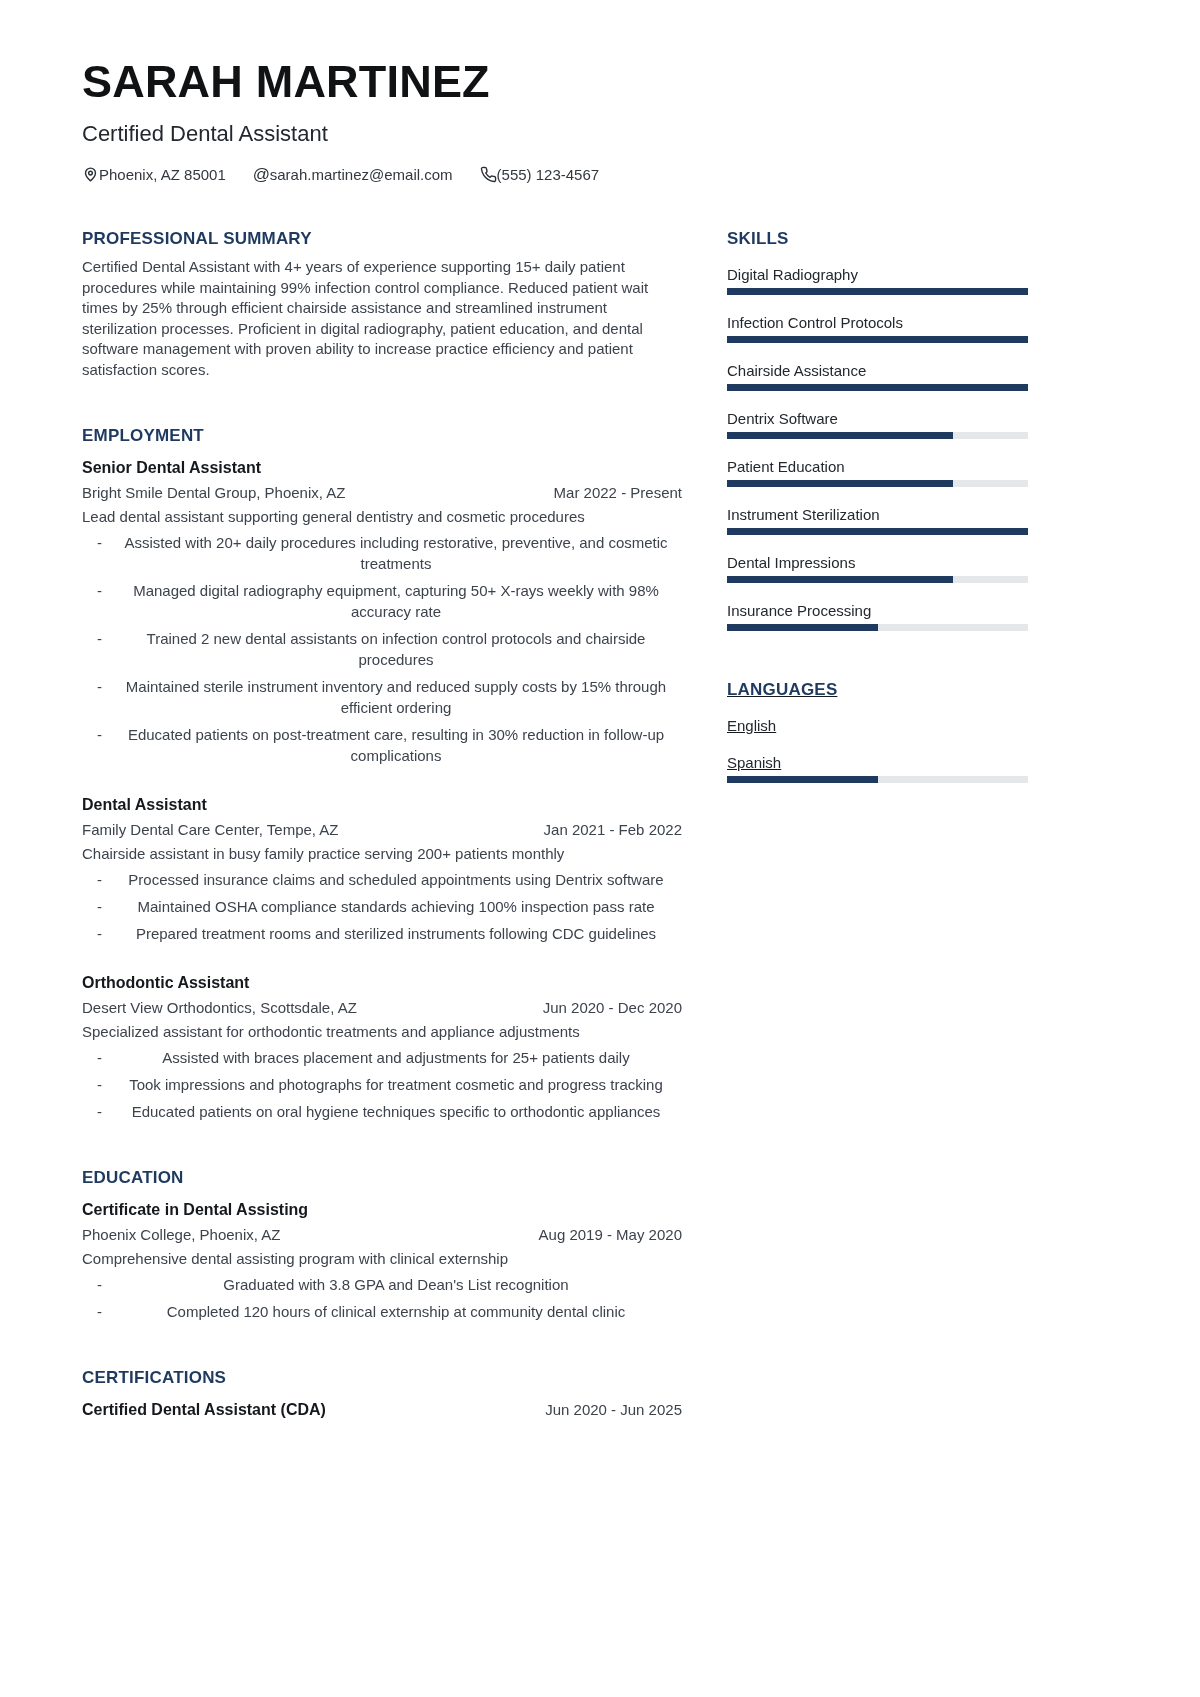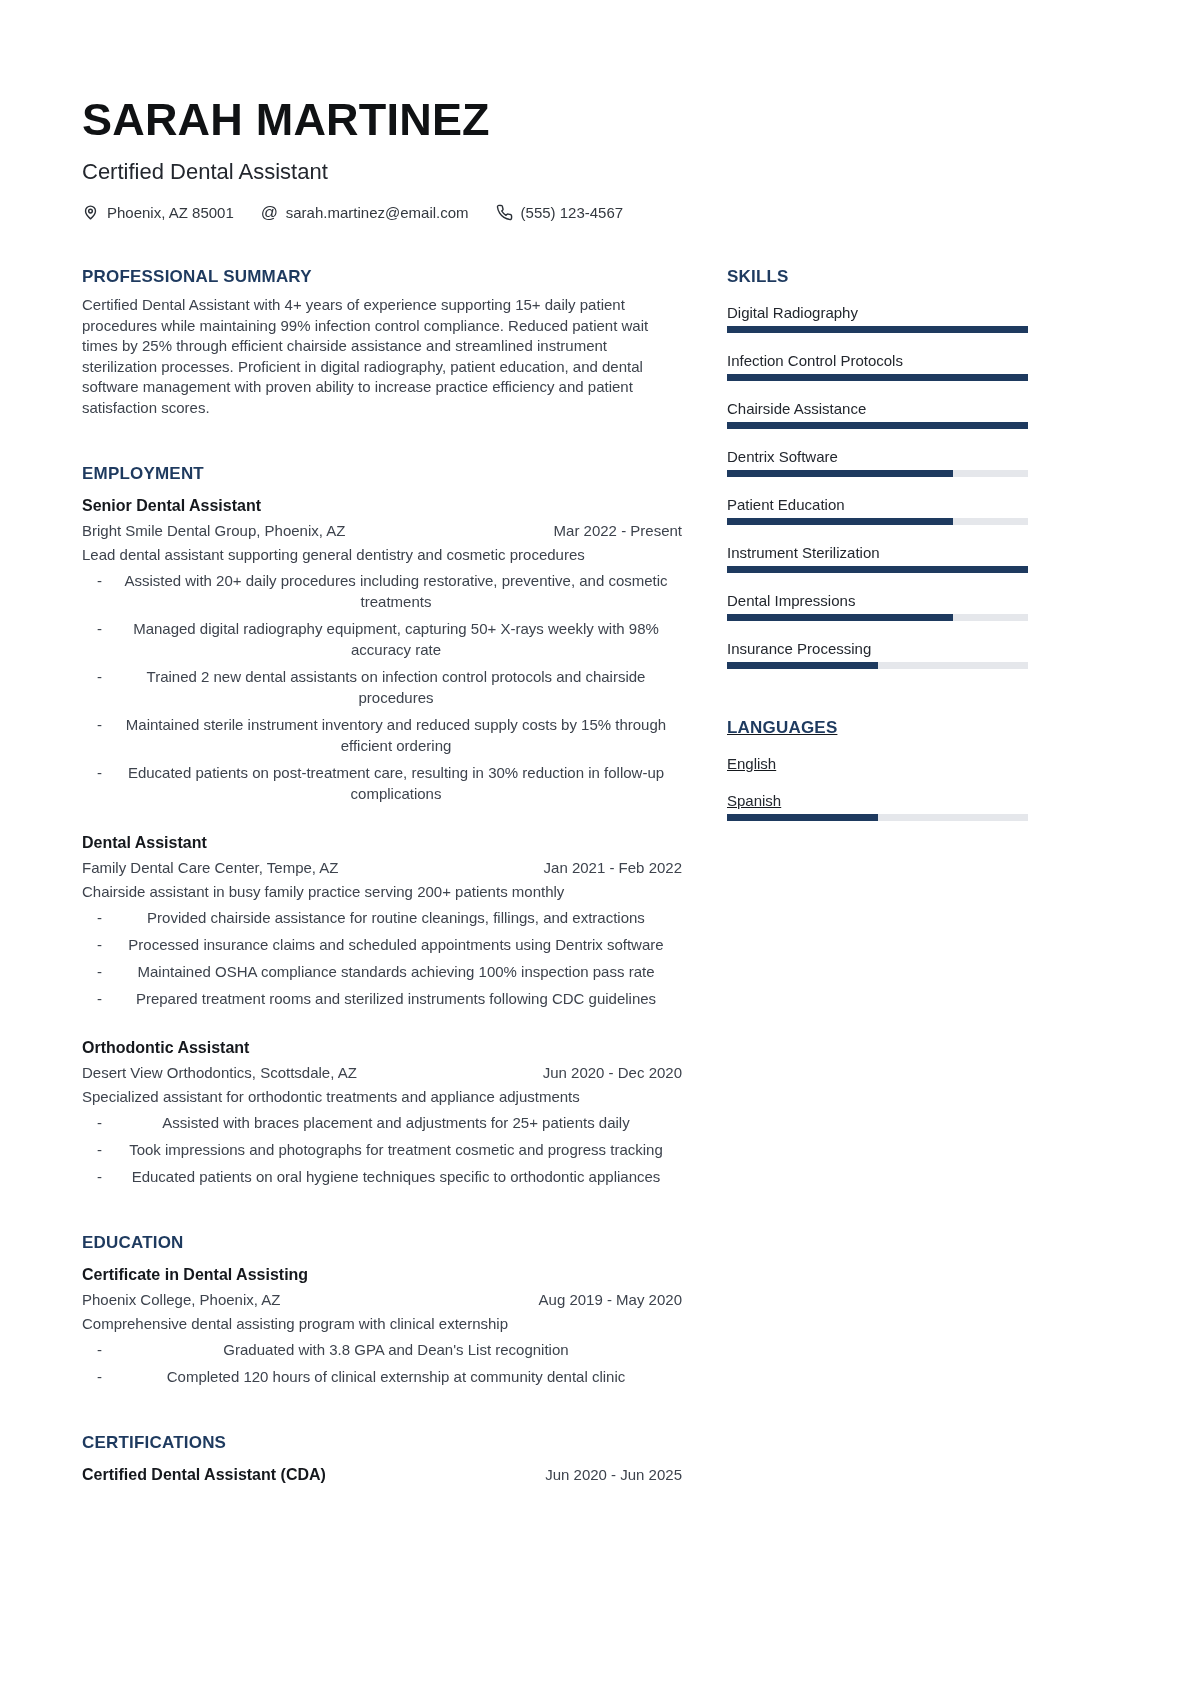--- a/index.html
+++ b/index.html
@@ -5,33 +5,33 @@
   * { margin:0; padding:0; box-sizing:border-box; }
   html,body { background:#ffffff; }
   body {
     width:1200px; height:1697px; overflow:hidden; position:relative;
     font-family:"Liberation Sans","DejaVu Sans",sans-serif;
     color:#15181d;
     -webkit-font-smoothing:antialiased;
   }
   :root { --accent:#1e3a5f; --track:#e5e7eb; --body:#3d434d; --dark:#15181d; }
 
-  .page { padding:96px 0 0 82px; }
+  .page { padding:58px 0 0 82px; }
 
   
   .name {
     font-size:45px; line-height:48px; font-weight:800; letter-spacing:.2px;
     color:#101214;
   }
   .job-title { margin-top:15px; font-size:22px; line-height:26px; color:#23272e; }
   .contact-row {
     margin-top:19px; display:flex; align-items:center; gap:27px;
     font-size:15px; color:#33383f;
   }
-  .contact-item { display:flex; align-items:center; gap:8px; }
+  .contact-item { display:flex; align-items:center; }
   .contact-icon { display:inline-flex; width:17px; height:17px; align-items:center; justify-content:center; color:#2a2f36; }
   .contact-icon svg { width:17px; height:17px; display:block; }
   .at-glyph { font-size:17px; font-weight:400; line-height:17px; }
 
   
   .columns { display:flex; margin-top:46px; }
   .col-left  { width:600px; flex:0 0 600px; }
   .col-right { width:301px; flex:0 0 301px; margin-left:45px; }
 
   .section { margin-top:46px; }
@@ -143,21 +143,20 @@
     <div class="entry-title-row">
       <span class="entry-title">Dental Assistant</span>
 
     </div>
     <div class="entry-meta">
       <span class="entry-org">Family Dental Care Center, Tempe, AZ</span>
       <span class="entry-dates">Jan 2021 - Feb 2022</span>
     </div>
     <div class="entry-summary">Chairside assistant in busy family practice serving 200+ patients monthly</div>
     <ul class="entry-bullets">
-                <li class="bullet">Provided chairside assistance for routine cleanings, fillings, and extractions</li>
                 <li class="bullet">Processed insurance claims and scheduled appointments using Dentrix software</li>
                 <li class="bullet">Maintained OSHA compliance standards achieving 100% inspection pass rate</li>
                 <li class="bullet">Prepared treatment rooms and sterilized instruments following CDC guidelines</li>
               </ul>
   </div>
 
   <div class="entry">
     <div class="entry-title-row">
       <span class="entry-title">Orthodontic Assistant</span>
 

